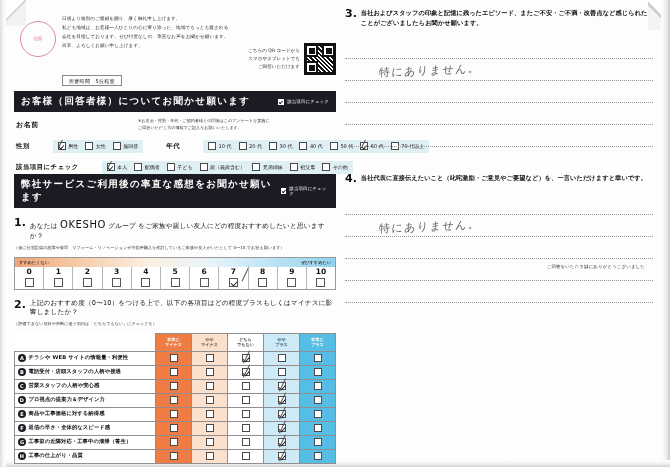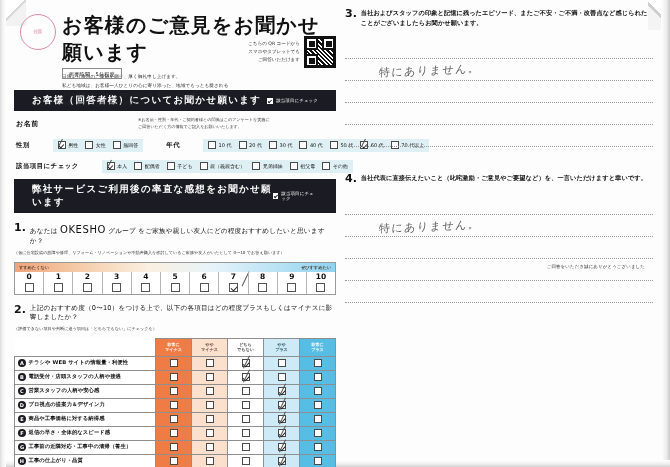--- a/index.html
+++ b/index.html
@@ -62,21 +62,21 @@
   .qr-eye i{position:absolute;inset:1.5px;background:#111;display:block;}
   .qr-eye.a{left:1px;top:1px}.qr-eye.b{right:1px;top:1px}.qr-eye.c{left:1px;bottom:1px}
   .time-box{
     position:absolute;left:48px;top:60px;
     border:1px solid #8a8a8a;padding:1.5px 6px;font-size:5px;letter-spacing:.3px;
   }
 
   
   .bar{
     background:#1b1b23;color:#fff;
-    padding:4px 18px;margin-top:6px;
+    padding:4px 7px;
     display:flex;align-items:center;justify-content:space-between;
   }
   .bar-title{font-size:9.5px;font-weight:700;letter-spacing:1.3px;}
   .bar-badge{display:flex;align-items:center;gap:3px;font-size:4.4px;letter-spacing:.2px;}
   .badge-sq{width:6px;height:6px;background:#fff;position:relative;}
   .badge-sq::after{content:"";position:absolute;left:1.2px;top:2.4px;width:3px;height:1.4px;
     border-left:1.1px solid #1b1b23;border-bottom:1.1px solid #1b1b23;transform:rotate(-45deg);}
 
   
   .resp{padding:6px 2px 0 2px;}
@@ -196,21 +196,20 @@
   <div class="edge-r"></div>
   <div class="edge-b"></div>
   <div class="edge-l"></div>
 
   <div class="col-left">
 
     <div class="head-box">
       <div class="seal">
         <span>佐藤</span>
       </div>
-      <h1 class="main-title">お客様のご意見をお聞かせ願います</h1>
       <div class="lead">
         <div>日頃より格別のご愛顧を賜り、厚く御礼申し上げます。</div>
         <div>私ども地域は、お客様一人ひとりの心に寄り添った、地域でもっとも愛される</div>
         <div>会社を目指しております。ぜひ忖度なしの、率直なお声をお聞かせ願います。</div>
         <div>何卒、よろしくお願い申し上げます。</div>
       </div>
       <div class="qr-wrap">
         <div class="qr-note">
           <div>こちらの QR コードから</div>
           <div>スマホやタブレットでも</div>

